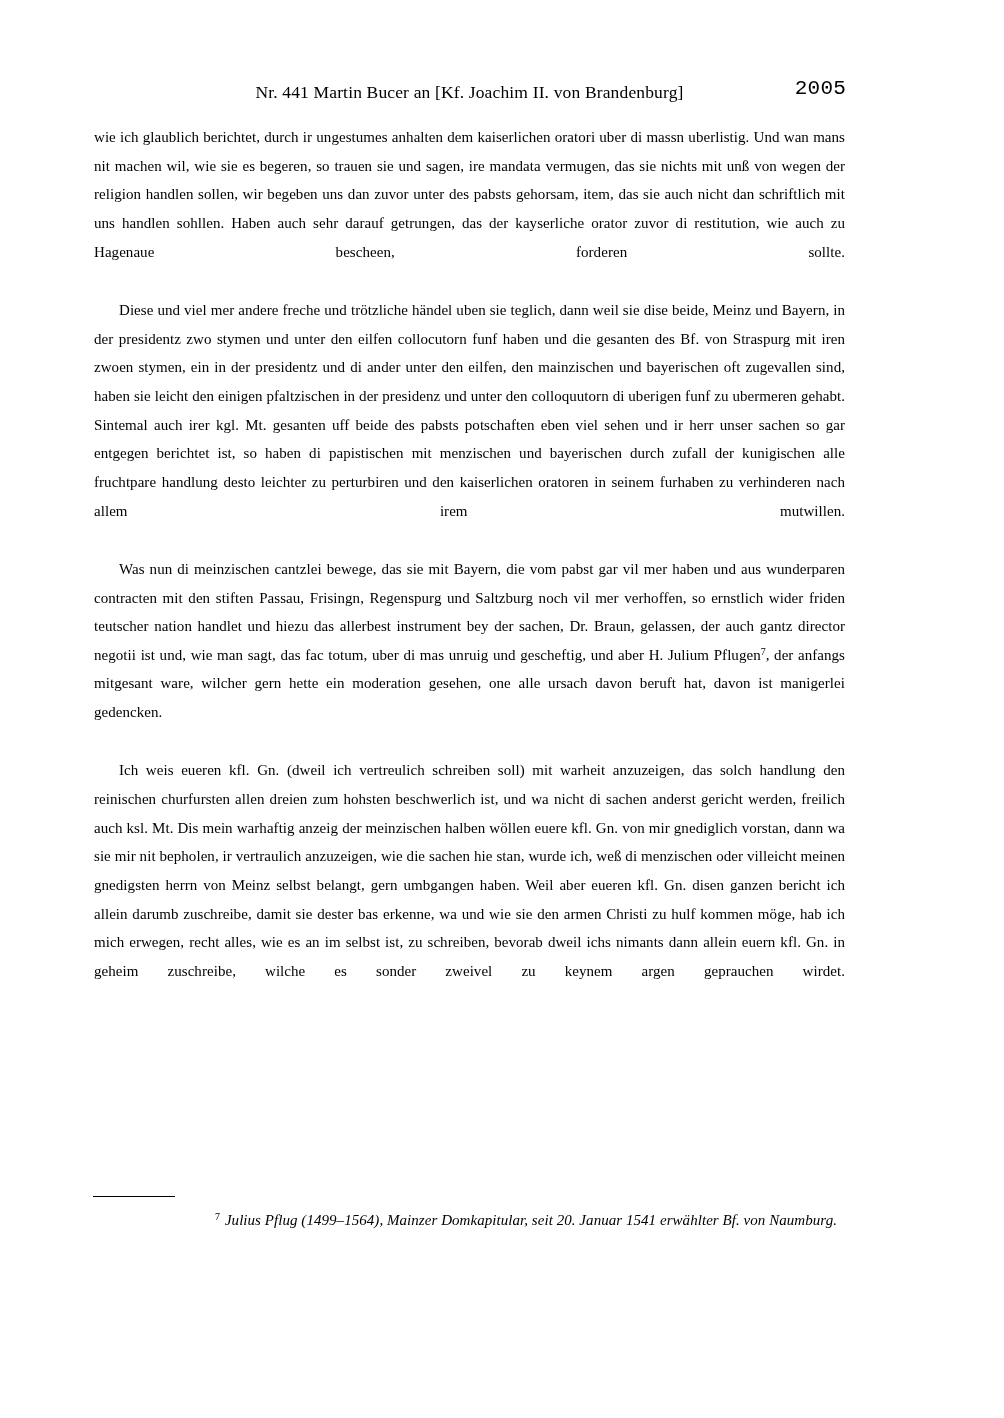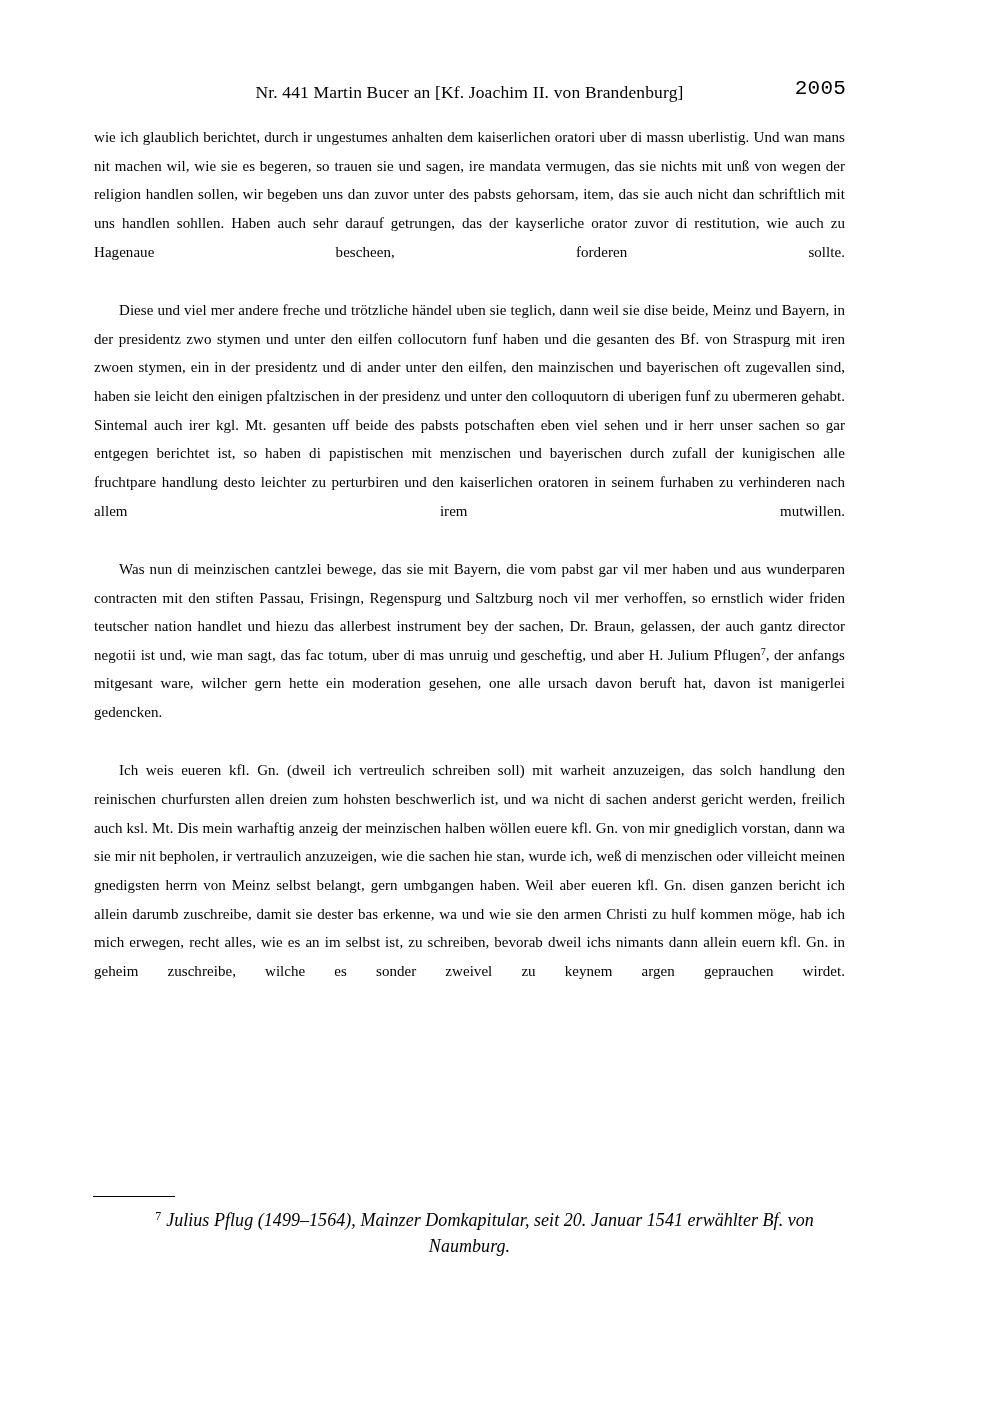--- a/index.html
+++ b/index.html
@@ -101,23 +101,23 @@
   .footnote-rule {
     width: 82px;
     height: 0;
     border-top: 1.4px solid #000000;
     margin: 0 0 10px 0;
   }
 
   .footnote {
     margin: 9px;
     font-style: italic;
-    font-size: 18px;
+    font-size: 15px;
     line-height: 26px;
-    text-align: center;
+    text-align: right;
     text-indent: 30px;
     letter-spacing: 0.05px;
   }
 
   .footnote sup.fn-num {
     font-size: 0.66em;
     vertical-align: 0.52em;
     line-height: 0;
     font-style: normal;
     padding-right: 5px;

